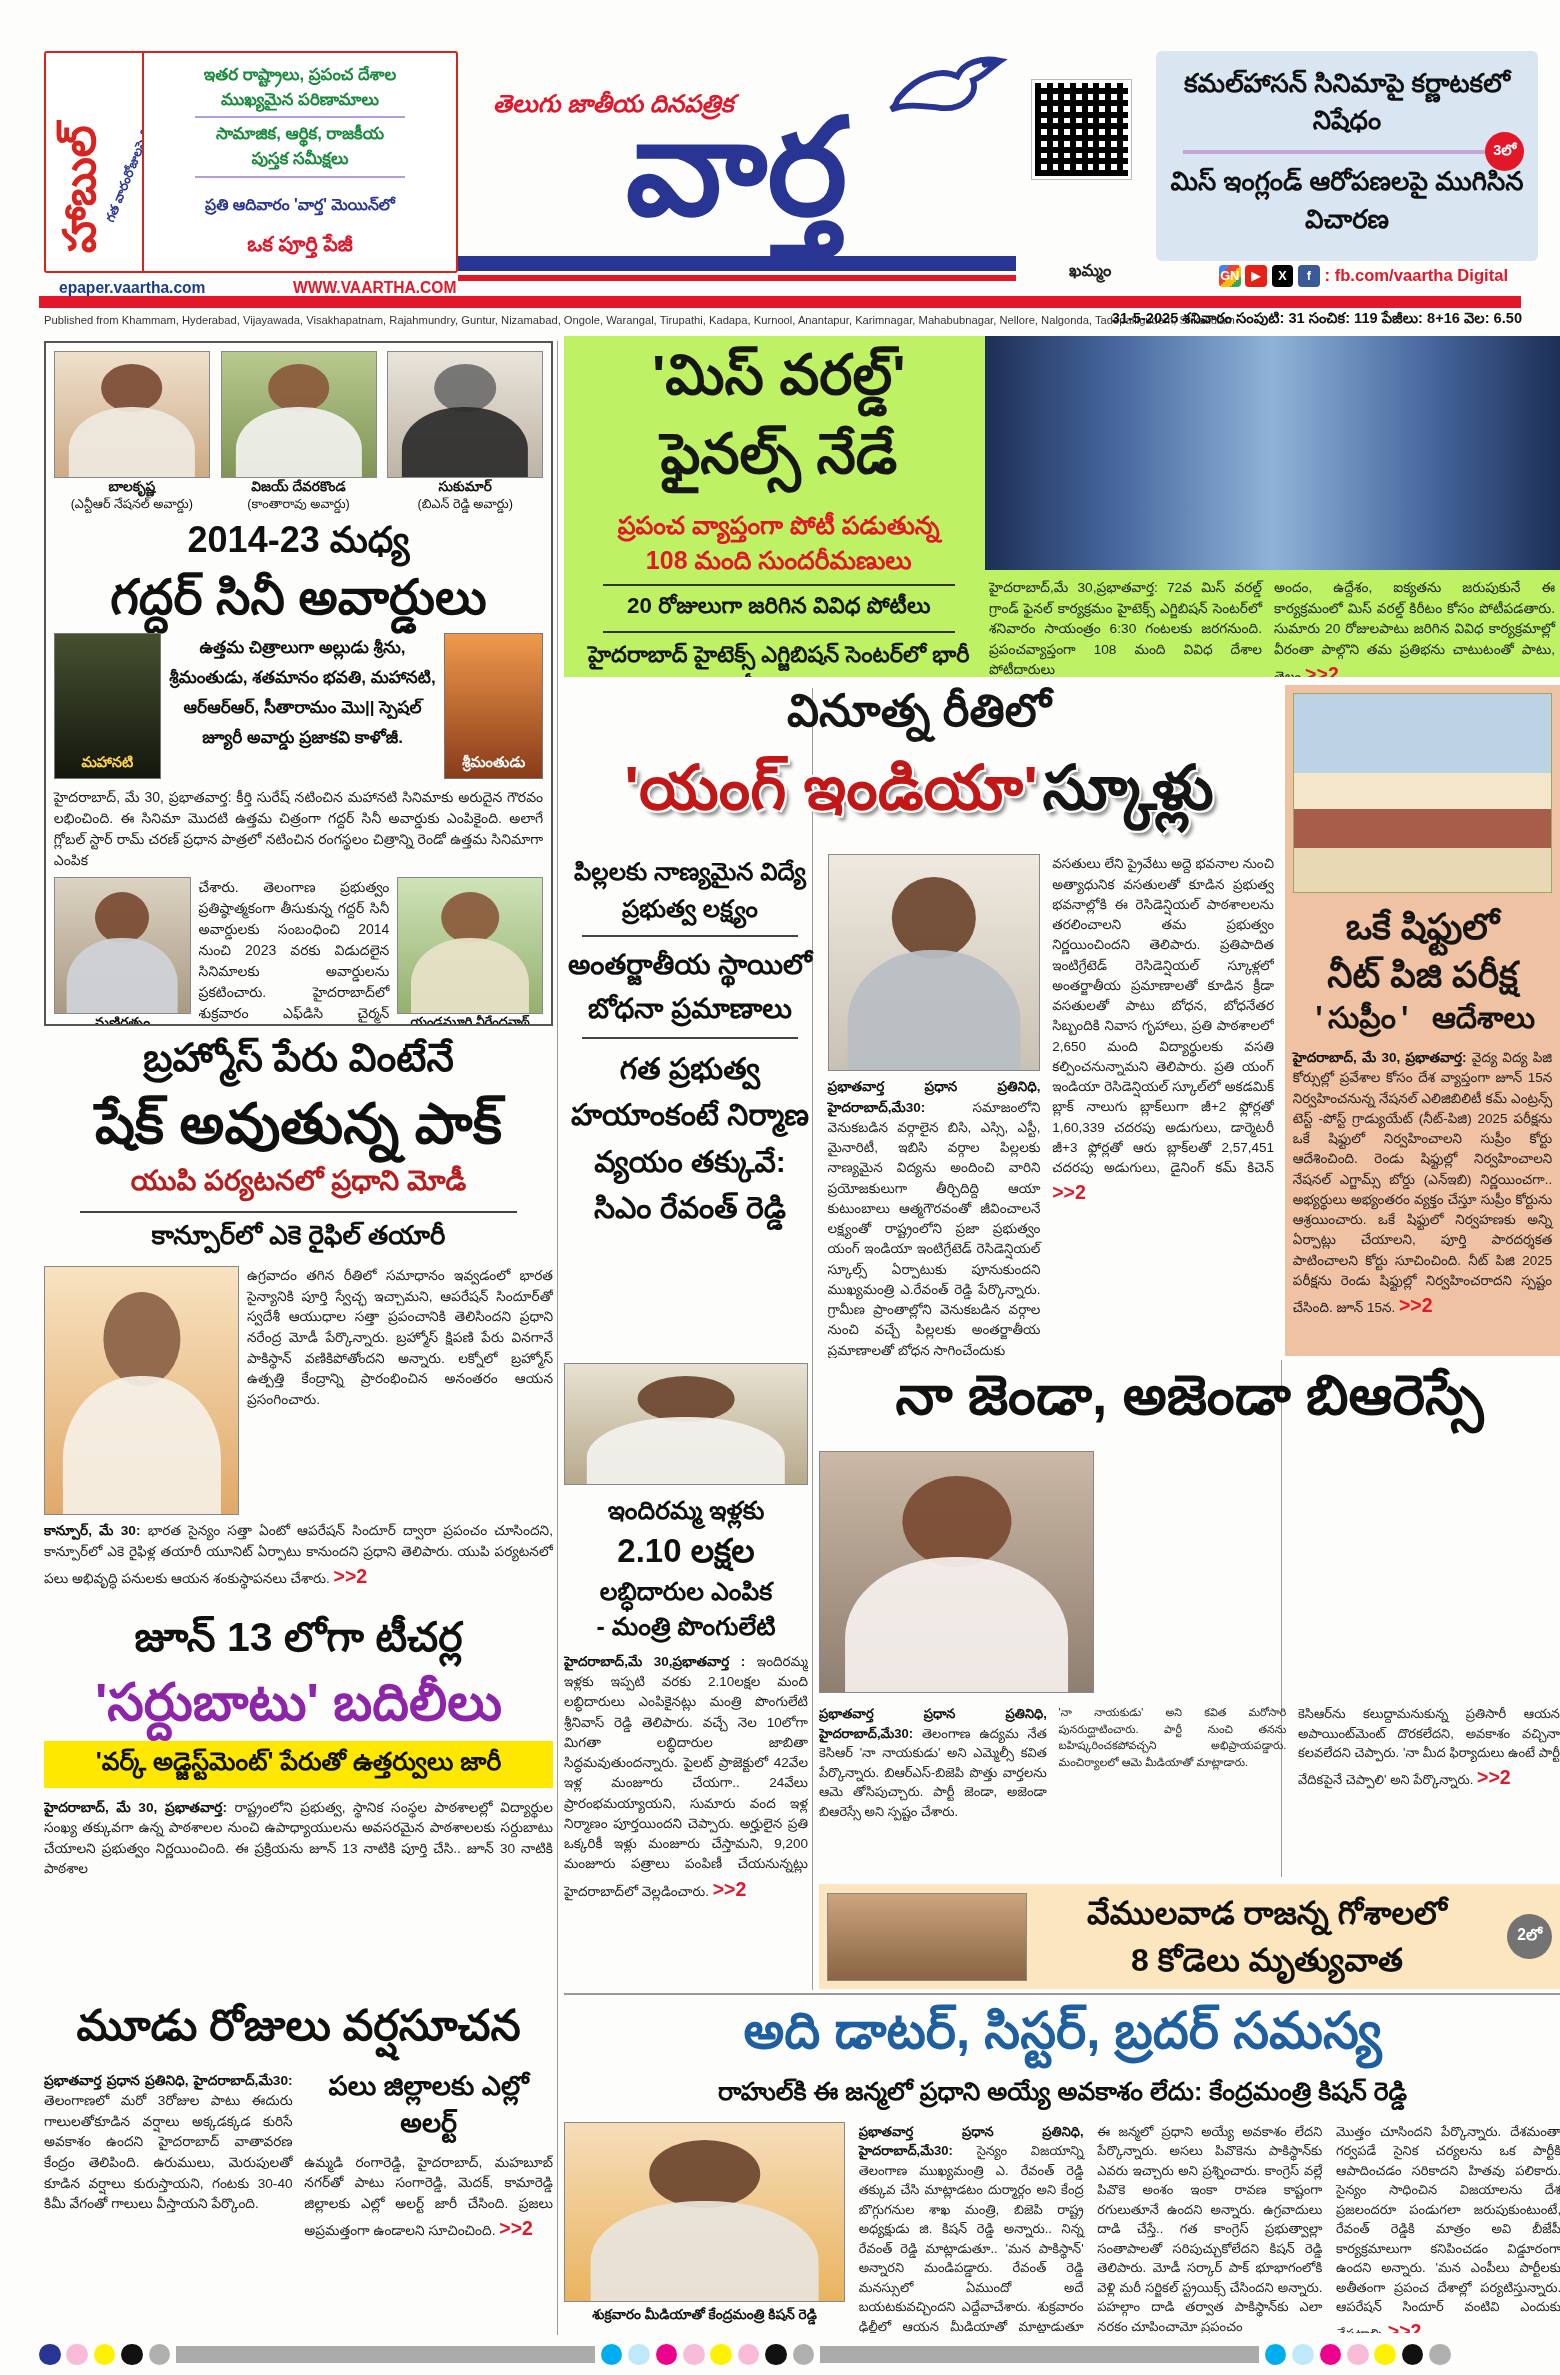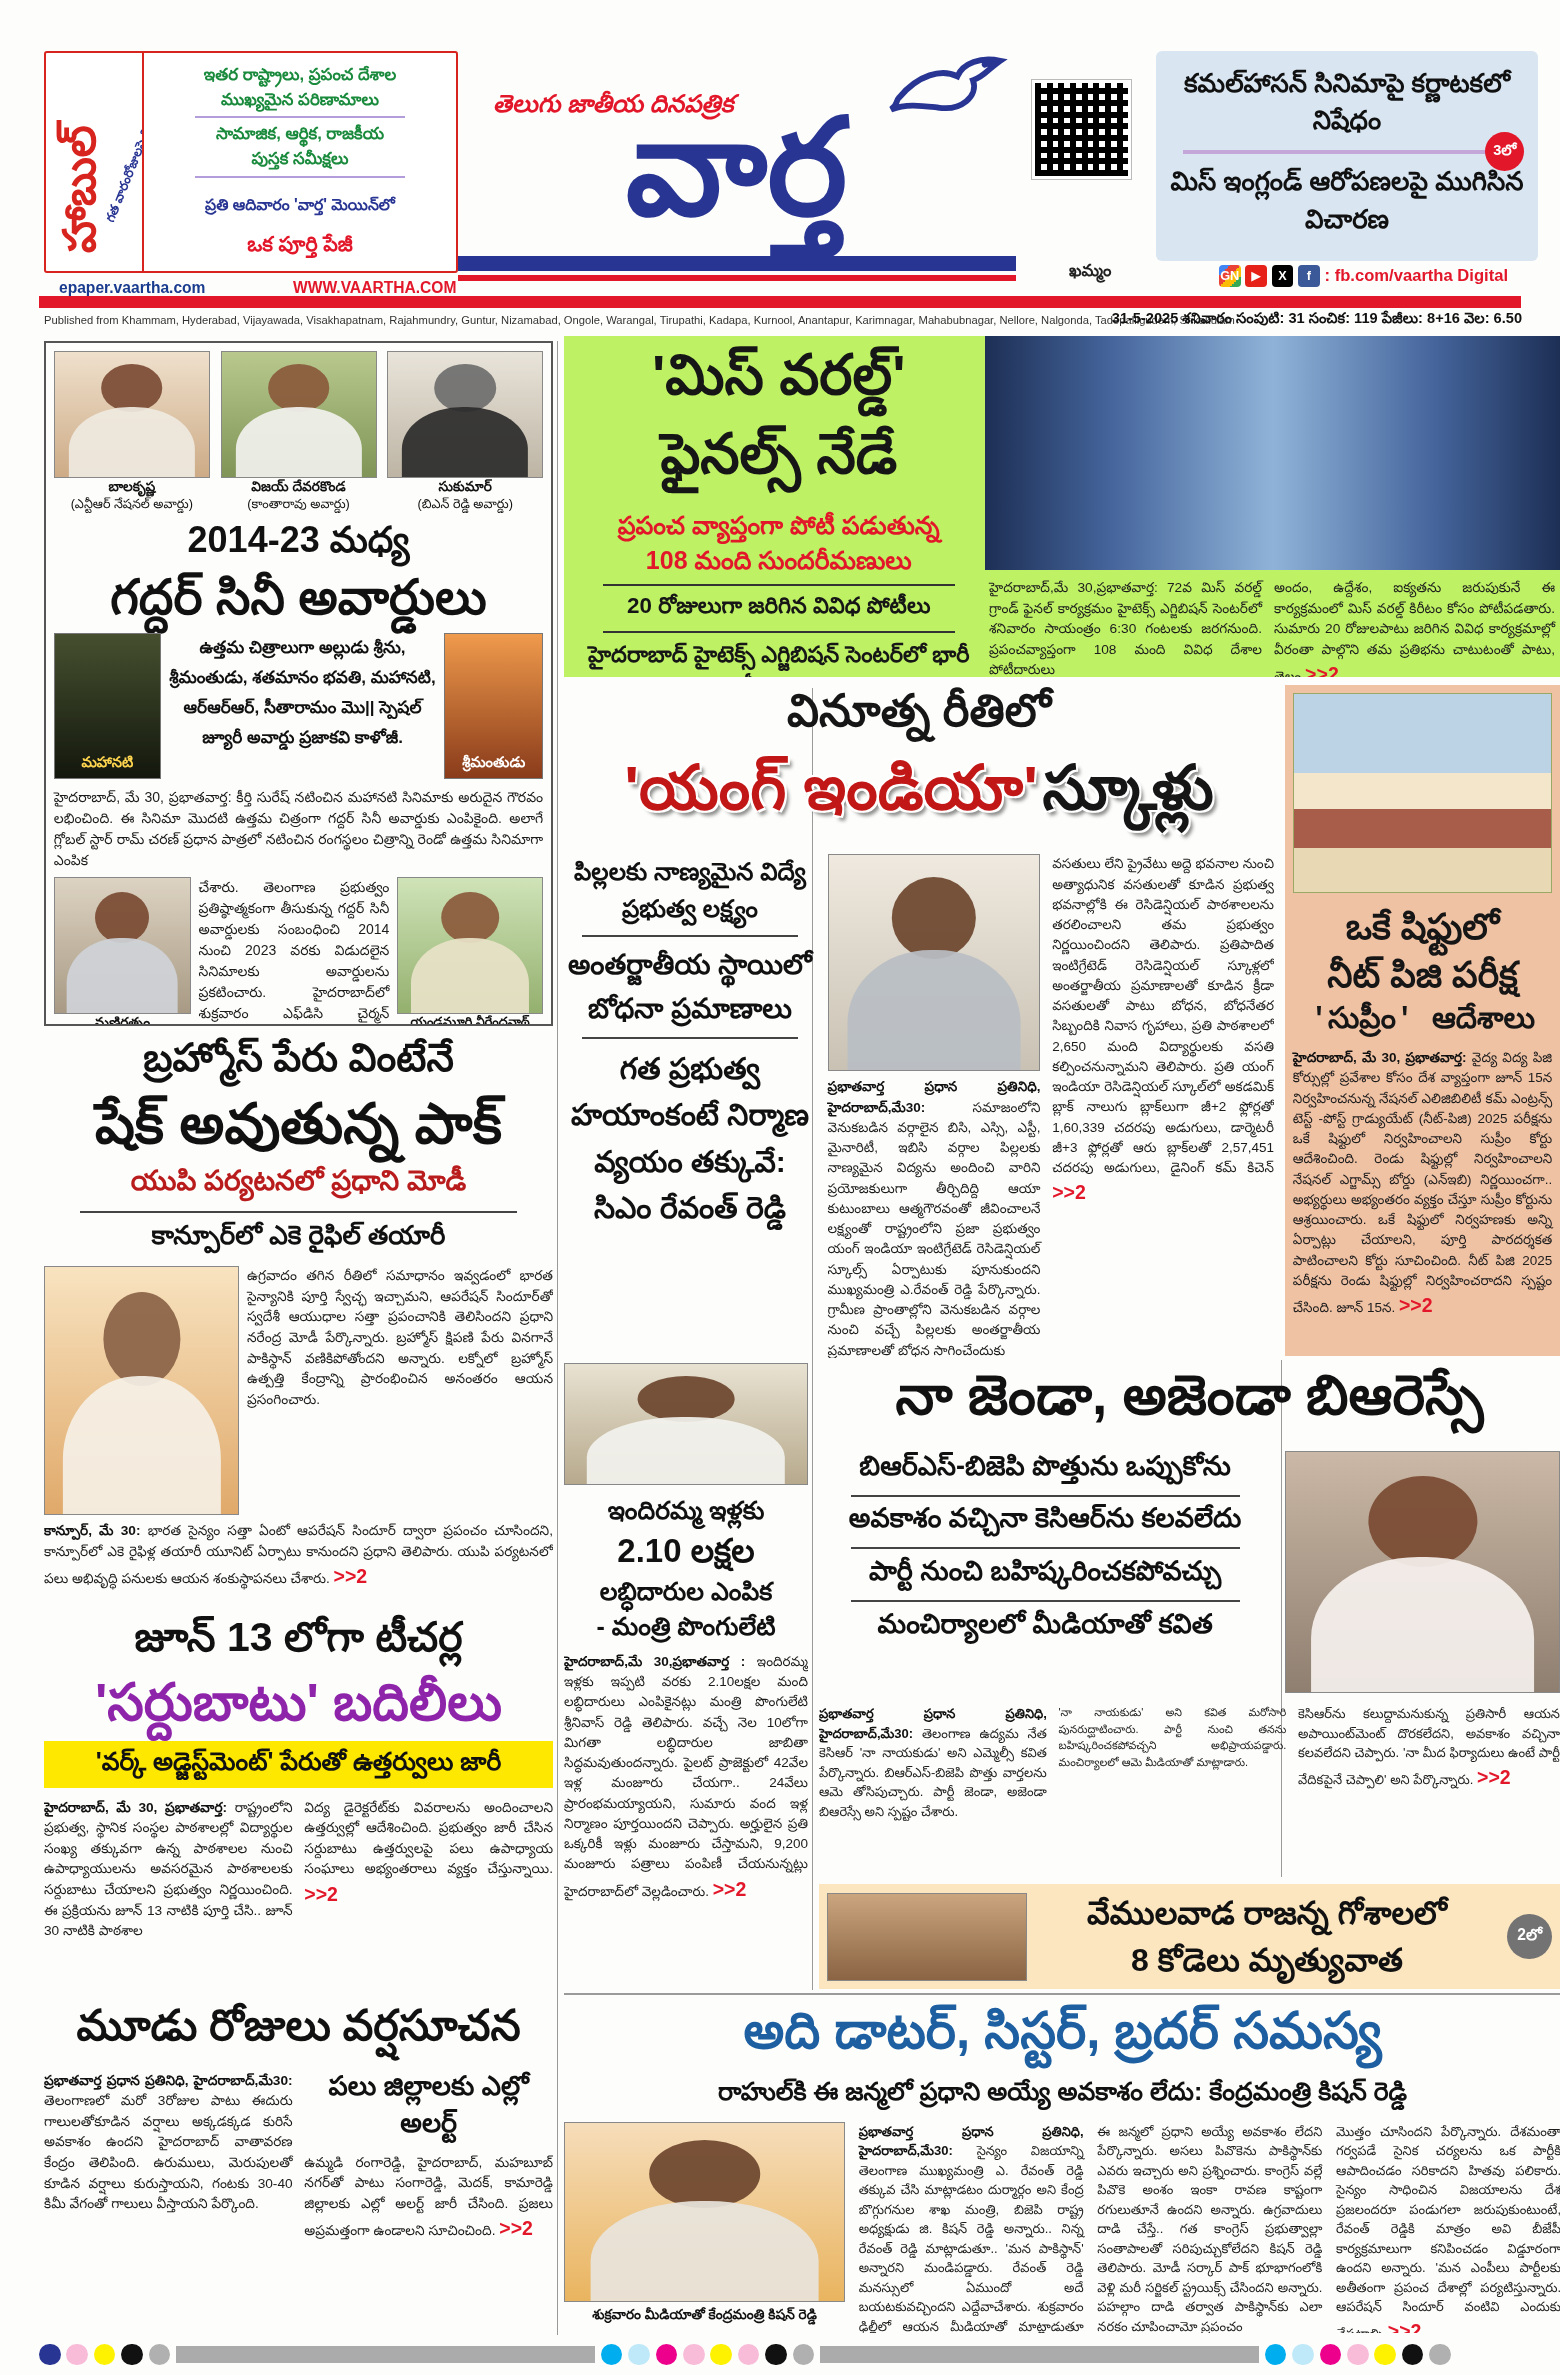--- a/index.html
+++ b/index.html
@@ -227,24 +227,20 @@
 
   <div class="abs" style="left:44px;top:1614px;width:509px;height:382px;overflow:hidden;">
     <div class="c" style="font-size:41px;font-weight:900;color:#111;">జూన్ 13 లోగా టీచర్ల</div>
     <div class="c" style="font-size:52px;font-weight:900;color:#8e24aa;line-height:1.2;">'సర్దుబాటు' బదిలీలు</div>
     <div class="c" style="background:#ffe800;font-size:25px;font-weight:900;color:#111;padding:5.9px 3.9px;margin-top:7.8px;">'వర్క్ అడ్జెస్ట్‌మెంట్' పేరుతో ఉత్తర్వులు జారీ</div>
     <div style="display:flex;gap:11.7px;margin-top:9.8px;">
       <div class="body-txt j" style="flex:1;font-size:13.7px;">
         <span class="dateline">హైదరాబాద్, మే 30, ప్రభాతవార్త:</span>
         <span>రాష్ట్రంలోని ప్రభుత్వ, స్థానిక సంస్థల పాఠశాలల్లో విద్యార్థుల సంఖ్య తక్కువగా ఉన్న పాఠశాలల నుంచి ఉపాధ్యాయులను అవసరమైన పాఠశాలలకు సర్దుబాటు చేయాలని ప్రభుత్వం నిర్ణయించింది. ఈ ప్రక్రియను జూన్ 13 నాటికి పూర్తి చేసి.. జూన్ 30 నాటికి పాఠశాల</span>
       </div>
-      <div class="body-txt j" style="flex:1;font-size:13.7px;">
-        <span>విద్య డైరెక్టరేట్‌కు వివరాలను అందించాలని ఉత్తర్వుల్లో ఆదేశించింది. ప్రభుత్వం జారీ చేసిన సర్దుబాటు ఉత్తర్వులపై పలు ఉపాధ్యాయ సంఘాలు అభ్యంతరాలు వ్యక్తం చేస్తున్నాయి.</span>
-        <span class="more">&gt;&gt;2</span>
-      </div>
     </div>
   </div>
 
   <div class="abs" style="left:44px;top:2001px;width:509px;height:327px;overflow:hidden;">
     <div class="c" style="font-size:43px;font-weight:900;color:#111;">మూడు రోజులు వర్షసూచన</div>
     <div style="display:flex;gap:11.7px;margin-top:9.8px;">
       <div class="body-txt j" style="flex:1;font-size:13.7px;">
         <span class="dateline">ప్రభాతవార్త ప్రధాన ప్రతినిధి, హైదరాబాద్,మే30:</span>
         <span>తెలంగాణలో మరో 3రోజుల పాటు ఈదురు గాలులతోకూడిన వర్షాలు అక్కడక్కడ కురిసే అవకాశం ఉందని హైదరాబాద్ వాతావరణ కేంద్రం తెలిపింది. ఉరుములు, మెరుపులతో కూడిన వర్షాలు కురుస్తాయని, గంటకు 30-40 కిమీ వేగంతో గాలులు వీస్తాయని పేర్కొంది.</span>
       </div>
@@ -269,29 +265,20 @@
     <div class="body-txt j" style="font-size:13.5px;margin-top:7.8px;">
       <span class="dateline">హైదరాబాద్,మే 30,ప్రభాతవార్త :</span>
       <span>ఇందిరమ్మ ఇళ్లకు ఇప్పటి వరకు 2.10లక్షల మంది లబ్ధిదారులు ఎంపికైనట్లు మంత్రి పొంగులేటి శ్రీనివాస్ రెడ్డి తెలిపారు. వచ్చే నెల 10లోగా మిగతా లబ్ధిదారుల జాబితా సిద్ధమవుతుందన్నారు. పైలట్ ప్రాజెక్టులో 42వేల ఇళ్ల మంజూరు చేయగా.. 24వేలు ప్రారంభమయ్యాయని, సుమారు వంద ఇళ్ల నిర్మాణం పూర్తయిందని చెప్పారు. అర్హులైన ప్రతి ఒక్కరికీ ఇళ్లు మంజూరు చేస్తామని, 9,200 మంజూరు పత్రాలు పంపిణీ చేయనున్నట్లు హైదరాబాద్‌లో వెల్లడించారు.</span>
       <span class="more">&gt;&gt;2</span>
     </div>
   </div>
 
   <div class="abs" style="left:819px;top:1363px;width:741px;height:515px;overflow:hidden;">
     <div style="font-size:55px;font-weight:900;color:#111;text-align:center;">నా జెండా, అజెండా బిఆరెస్సే</div>
     <div style="display:flex;gap:13.7px;margin-top:9.8px;">
-      <div style="flex:1;text-align:center;">
-        <div style="font-size:27px;font-weight:800;color:#111;">బిఆర్ఎస్-బిజెపి పొత్తును ఒప్పుకోను</div>
-        <div class="hrline"></div>
-        <div style="font-size:27px;font-weight:800;color:#111;">అవకాశం వచ్చినా కెసిఆర్‌ను కలవలేదు</div>
-        <div class="hrline"></div>
-        <div style="font-size:27px;font-weight:800;color:#111;">పార్టీ నుంచి బహిష్కరించకపోవచ్చు</div>
-        <div class="hrline"></div>
-        <div style="font-size:27px;font-weight:800;color:#111;">మంచిర్యాలలో మీడియాతో కవిత</div>
-      </div>
       <div class="photo person" style="width:275px;height:242px;flex:0 0 auto;--skin:#7a4a32;--shirt:#f6f1ee;background:linear-gradient(180deg,#cbb8a6,#8f7f70);"></div>
     </div>
     <div style="display:flex;gap:11.7px;margin-top:11.7px;">
       <div class="body-txt j" style="flex:1;font-size:13px;">
         <span class="dateline">ప్రభాతవార్త ప్రధాన ప్రతినిధి, హైదరాబాద్,మే30:</span>
         <span>తెలంగాణ ఉద్యమ నేత కెసిఆర్ 'నా నాయకుడు' అని ఎమ్మెల్సీ కవిత పేర్కొన్నారు. బిఆర్ఎస్-బిజెపి పొత్తు వార్తలను ఆమె తోసిపుచ్చారు. పార్టీ జెండా, అజెండా బిఆరెస్సే అని స్పష్టం చేశారు.</span>
       </div>
       <div class="body-txt j" style="flex:1;font-size:11px;">
         <span>'నా నాయకుడు' అని కవిత మరోసారి పునరుద్ఘాటించారు. పార్టీ నుంచి తనను బహిష్కరించకపోవచ్చని అభిప్రాయపడ్డారు. మంచిర్యాలలో ఆమె మీడియాతో మాట్లాడారు.</span>
       </div>

